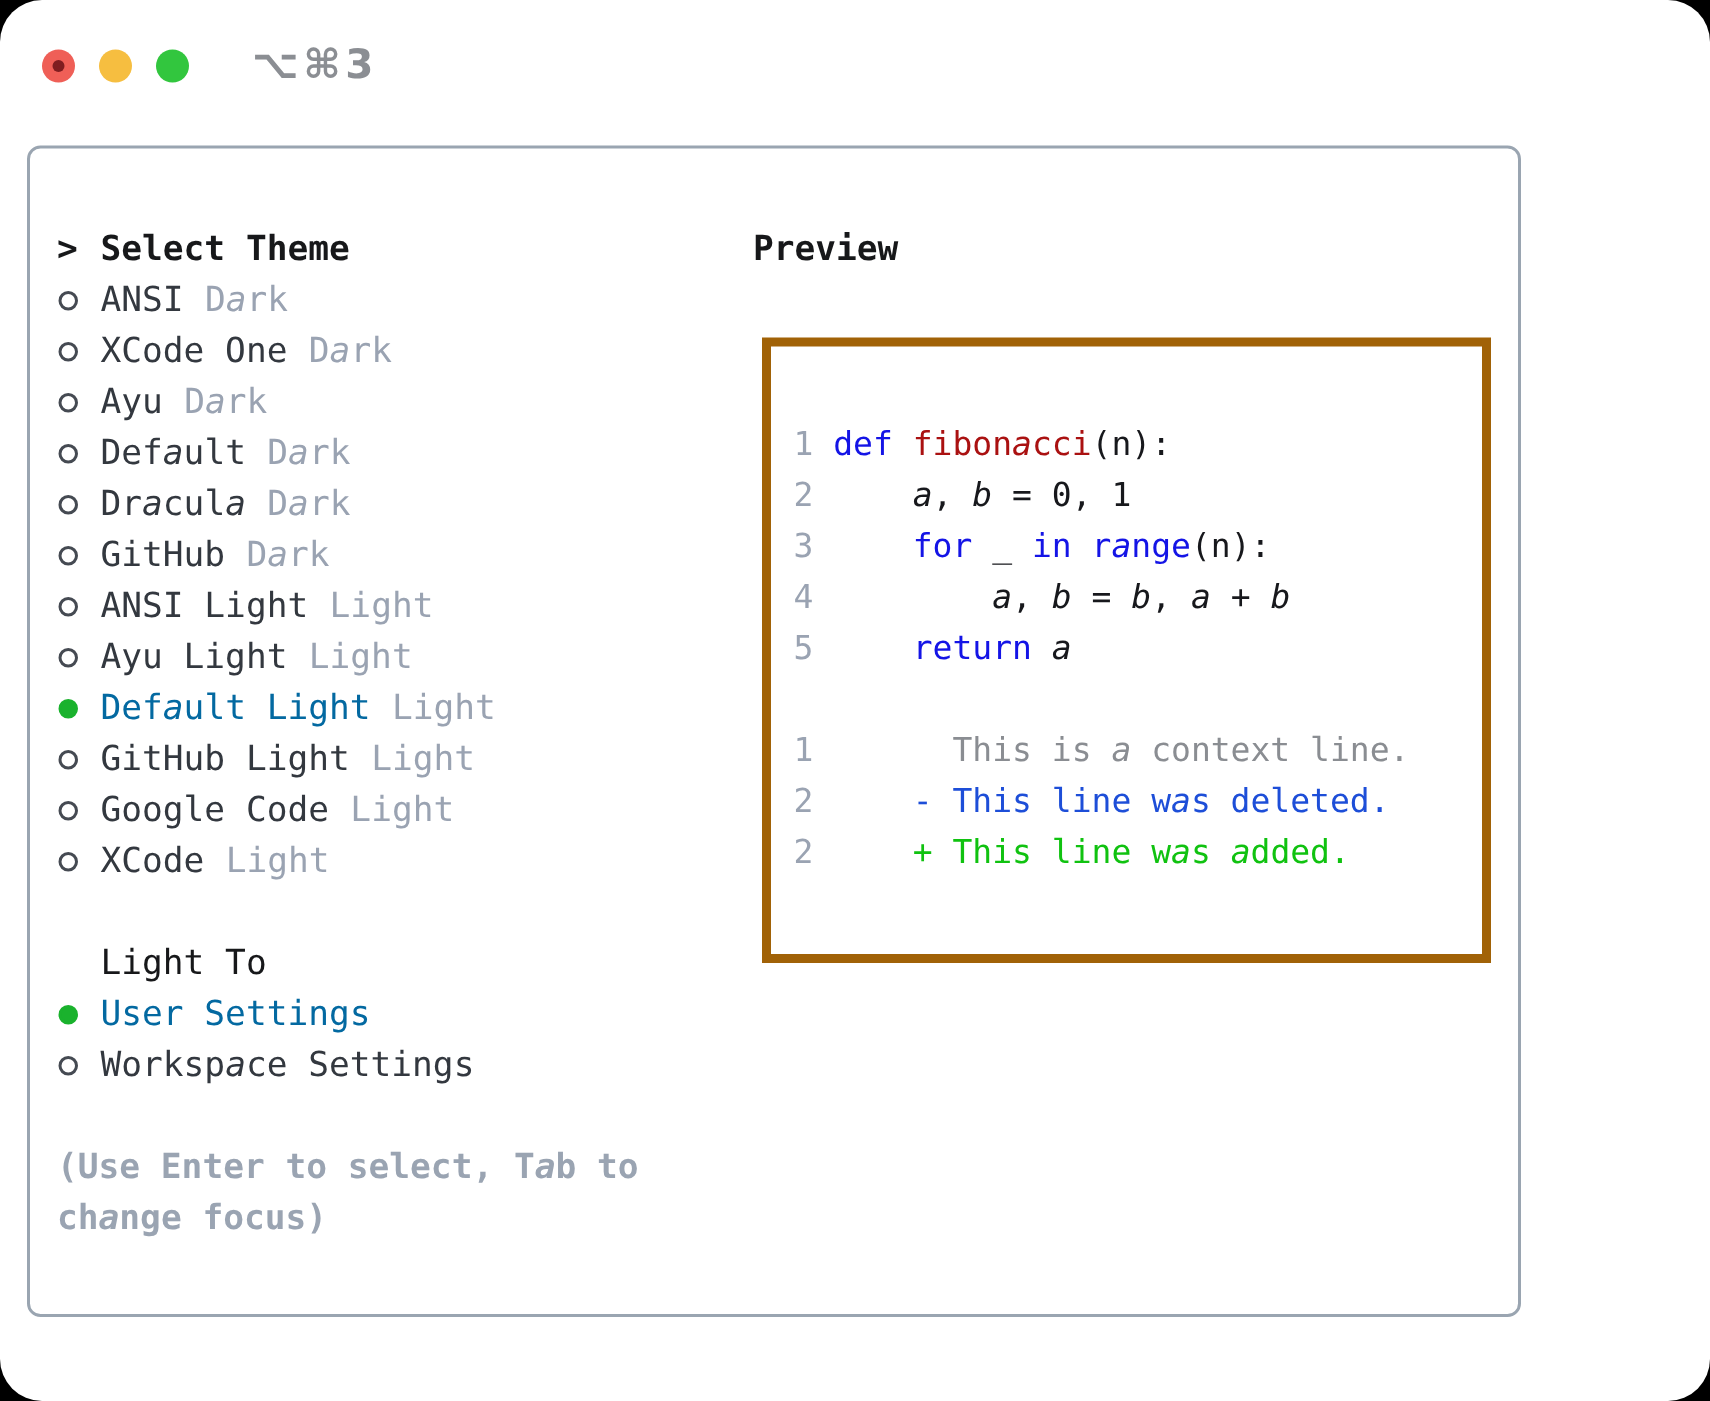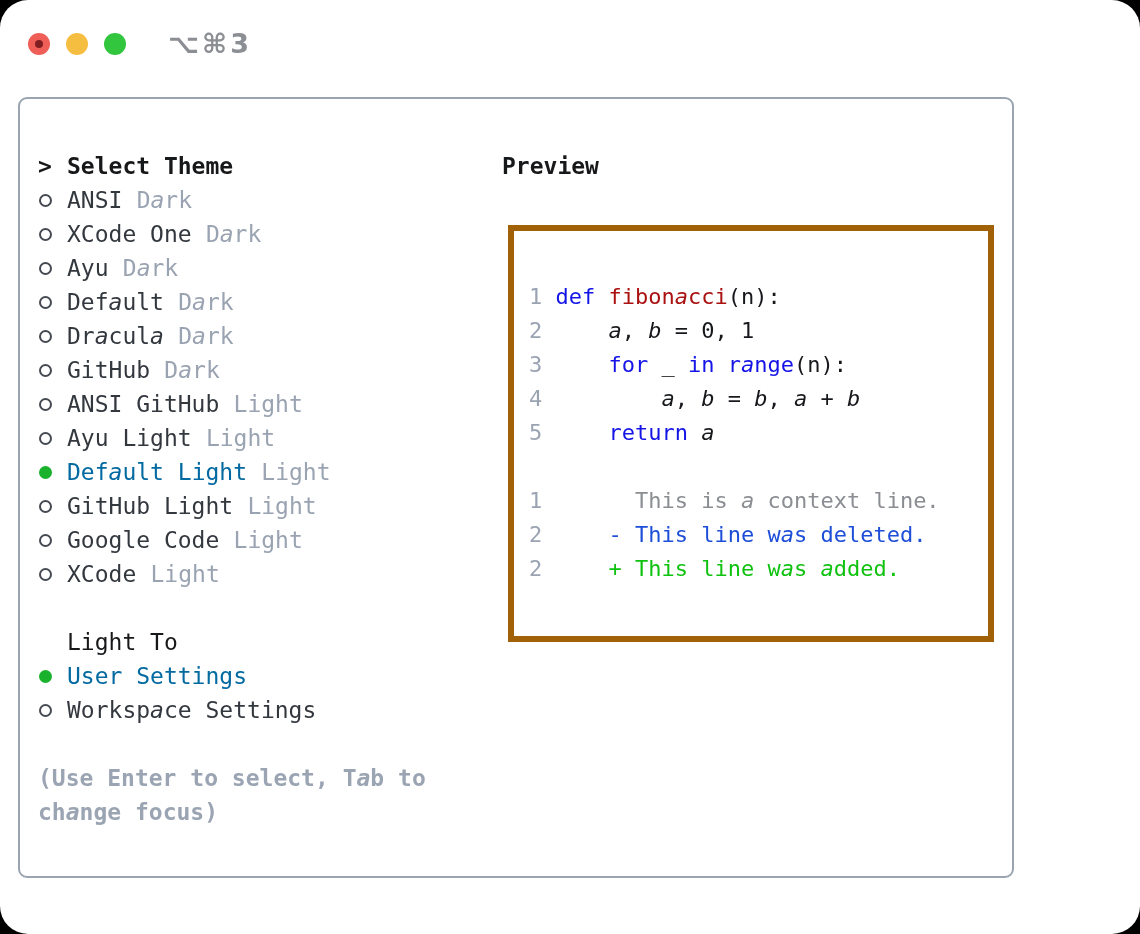--- a/index.html
+++ b/index.html
@@ -107,21 +107,21 @@
             <span class="opt-name">Dr<span class="ia">a</span>cul<span class="ia">a</span></span>
             <span class="variant">D<span class="ia">a</span>rk</span>
           </div>
           <div class="row">
             <span class="marker"><span class="circ"></span></span>
             <span class="opt-name">GitHub</span>
             <span class="variant">D<span class="ia">a</span>rk</span>
           </div>
           <div class="row">
             <span class="marker"><span class="circ"></span></span>
-            <span class="opt-name">ANSI GitHub</span>
+            <span class="opt-name">ANSI Light</span>
             <span class="variant">Light</span>
           </div>
           <div class="row">
             <span class="marker"><span class="circ"></span></span>
             <span class="opt-name">Ayu Light</span>
             <span class="variant">Light</span>
           </div>
           <div class="row selected">
             <span class="marker"><span class="circ"></span></span>
             <span class="opt-name">Def<span class="ia">a</span>ult Light</span>

